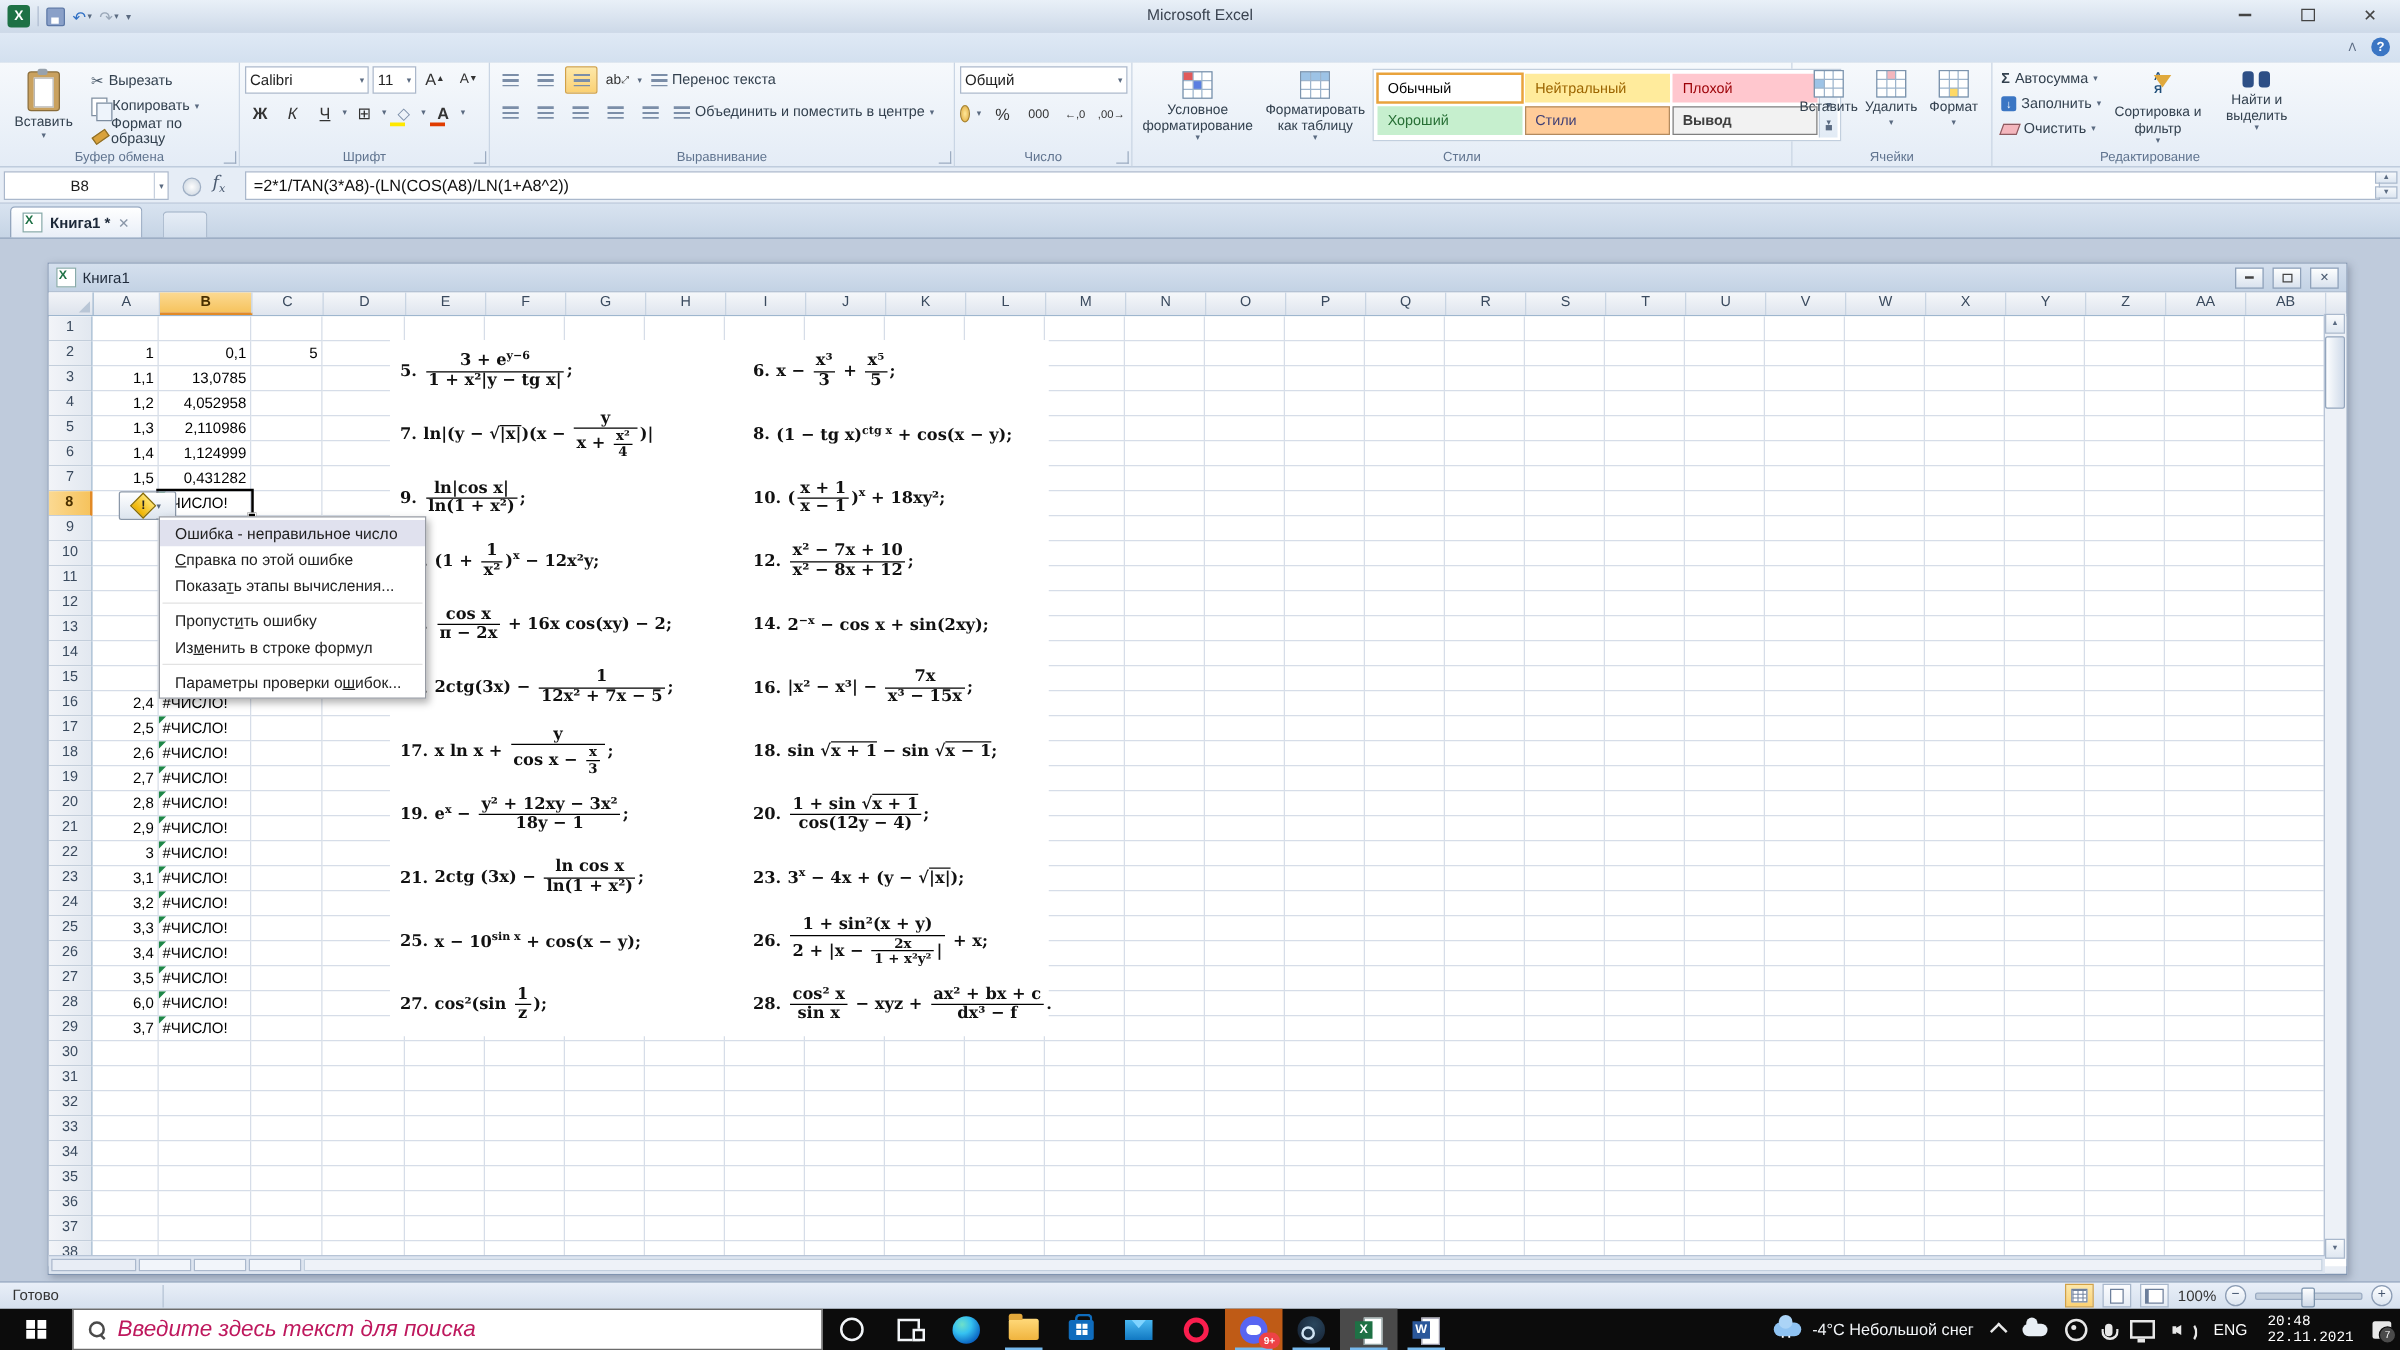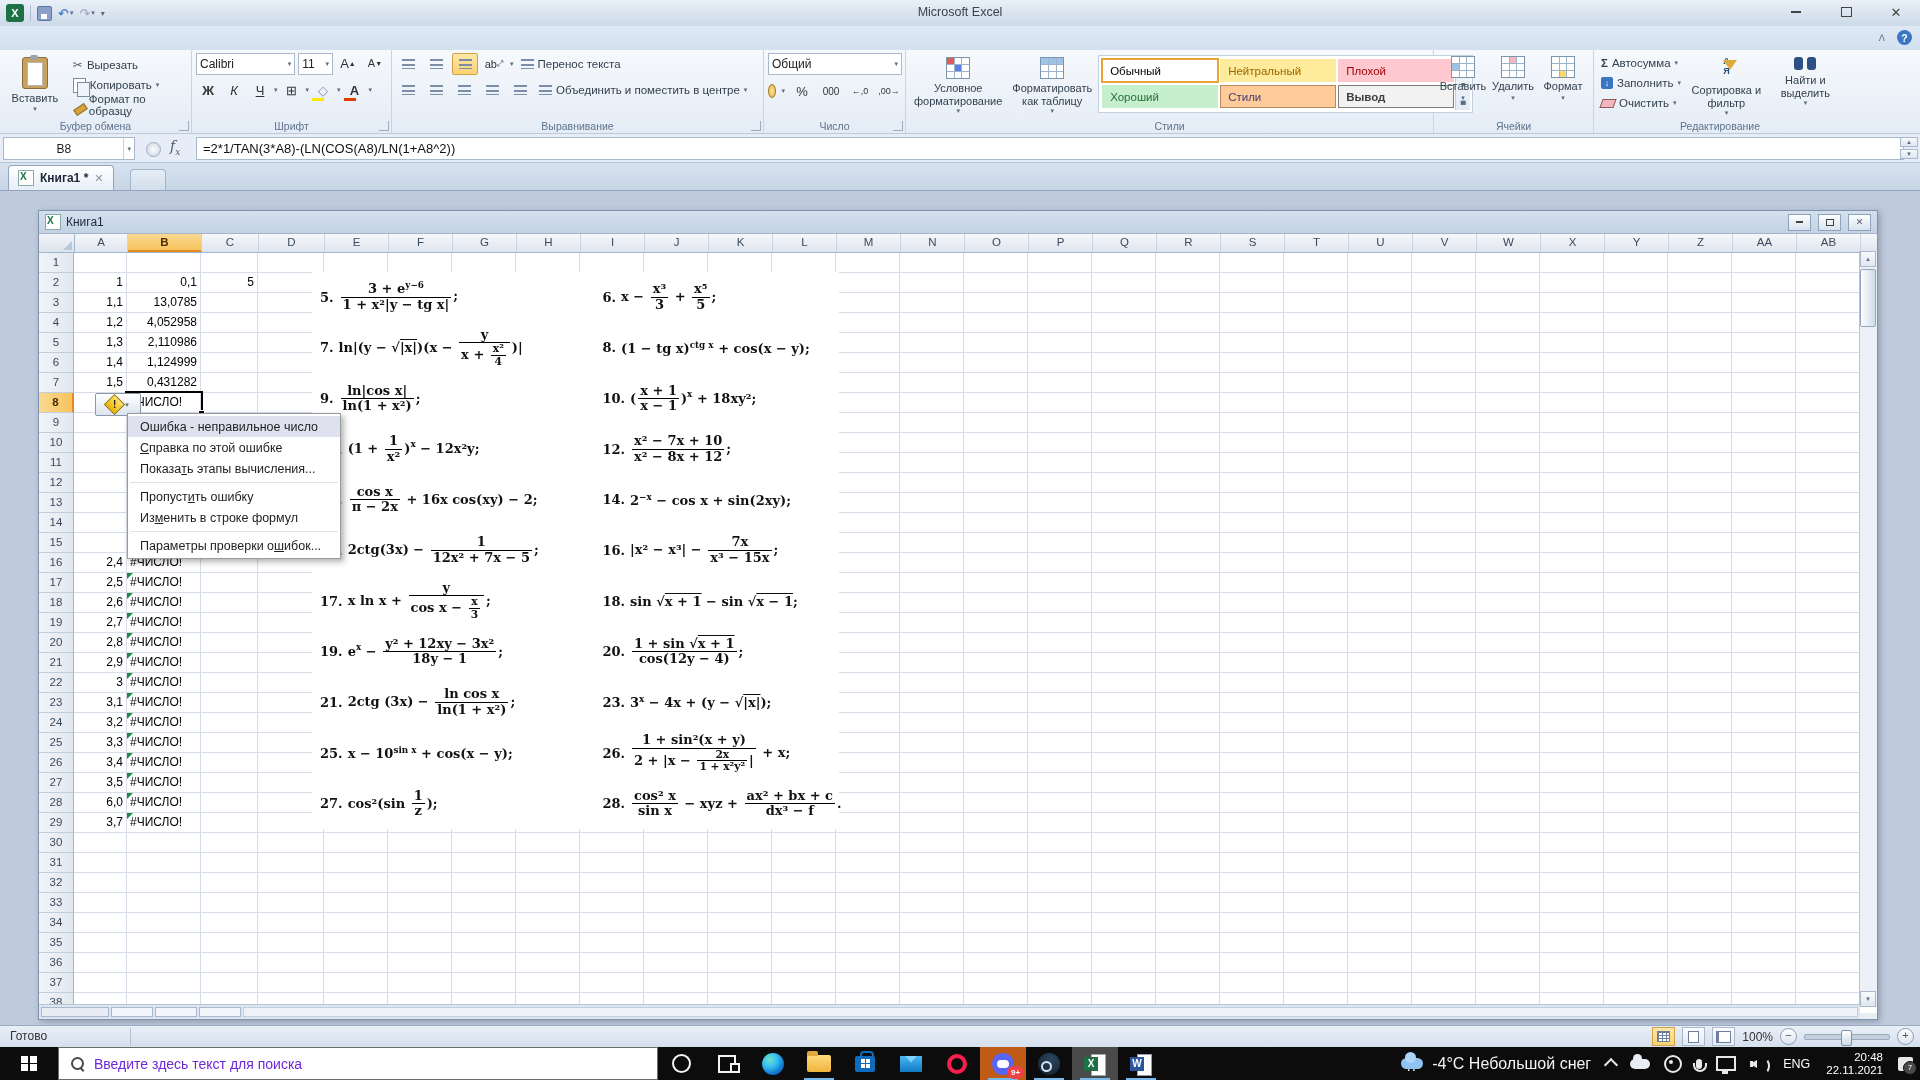--- a/index.html
+++ b/index.html
@@ -208,21 +208,21 @@
   #zthumb{position:absolute;left:36px;top:-5px;width:9px;height:14px;background:linear-gradient(#fdfeff,#cfdae9);
     border:1px solid #7d94ad;border-radius:2px;}
   
   #taskbar{position:absolute;left:0;top:1047px;width:1920px;height:33px;background:#0c0c0c;display:flex;align-items:stretch;}
   #startbtn{width:58px;display:flex;align-items:center;justify-content:center;}
   .winlogo{display:grid;grid-template-columns:7px 7px;grid-template-rows:7px 7px;gap:1.5px;}
   .winlogo span{background:#fff;}
   #searchbox{width:600px;background:#fff;display:flex;align-items:center;gap:10px;padding:0 12px;border:1px solid #6b6b6b;box-sizing:border-box;}
   .magnif{width:9px;height:9px;border:2px solid #4a4a4a;border-radius:50%;position:relative;flex:none;}
   .magnif::after{content:"";position:absolute;left:8px;top:8px;width:2px;height:5px;background:#4a4a4a;transform:rotate(-45deg);}
-  #searchtext{font-size:14px;color:#6d28d9;}
+  #searchtext{font-size:18px;color:#be185d;font-style:italic;}
   .tb-slot{width:46px;display:flex;align-items:center;justify-content:center;position:relative;}
   .tb-slot.run::after{content:"";position:absolute;left:8px;right:8px;bottom:0;height:2px;background:#76b9ed;}
   .tb-slot.active{background:#4a4a4a;}
   .tb-slot.attention{background:#bf5b16;}
   .cortana{width:15px;height:15px;border-radius:50%;border:2px solid #f2f5f8;}
   .taskview{width:14px;height:14px;border:2px solid #f2f5f8;position:relative;}
   .taskview::after{content:"";position:absolute;right:-6px;bottom:-2px;width:6px;height:6px;border:2px solid #f2f5f8;background:#0c0c0c;}
   .edge{width:22px;height:22px;border-radius:50%;background:radial-gradient(circle at 35% 30%,#6ee0c9 0%,#35c1f1 35%,#0b66c3 75%,#114a8b 100%);}
   .folder{width:24px;height:17px;background:linear-gradient(#ffd97a,#f0b43e);border-radius:2px;position:relative;}
   .folder::before{content:"";position:absolute;left:0;top:-4px;width:11px;height:5px;background:#e3a83b;border-radius:2px 2px 0 0;}
@@ -246,36 +246,36 @@
   .wordico{width:22px;height:20px;position:relative;}
   .wordico .sheet{position:absolute;right:0;top:0;width:13px;height:20px;background:#fff;border:1px solid #99a;}
   .wordico .box{position:absolute;left:0;top:3px;width:14px;height:14px;background:#2b579a;color:#fff;
     font-size:10px;font-weight:bold;display:flex;align-items:center;justify-content:center;}
   
   #tray{margin-left:auto;display:flex;align-items:center;color:#fff;}
   .trayitem{display:flex;align-items:center;justify-content:center;padding:0 7px;height:100%;}
   .wcloud{width:22px;height:11px;background:#8fc3f2;border-radius:7px;position:relative;}
   .wcloud::before{content:"";position:absolute;left:4px;top:-6px;width:11px;height:11px;border-radius:50%;background:#abd4f7;}
   .wcloud::after{content:"··";position:absolute;left:6px;top:7px;color:#fff;font-weight:bold;font-size:10px;letter-spacing:2px;}
-  #weathertext{font-size:16px;color:#f2f5f8;padding:0 8px 0 2px;white-space:nowrap;}
+  #weathertext{font-size:13px;color:#f2f5f8;padding:0 8px 0 2px;white-space:nowrap;}
   .tchev{width:8px;height:8px;border-left:2px solid #e8e8e8;border-top:2px solid #e8e8e8;transform:rotate(45deg);margin-top:3px;}
   .odrive{width:20px;height:10px;background:#e8eef4;border-radius:6px;position:relative;}
   .odrive::before{content:"";position:absolute;left:3px;top:-5px;width:9px;height:9px;border-radius:50%;background:#e8eef4;}
   .meetnow{width:14px;height:14px;border-radius:50%;border:2px solid #e8e8e8;position:relative;}
   .meetnow::after{content:"";position:absolute;left:3px;top:3px;width:4px;height:4px;border-radius:50%;background:#e8e8e8;}
   .micico{width:6px;height:10px;background:#e8e8e8;border-radius:3px;position:relative;}
   .micico::after{content:"";position:absolute;left:-3px;top:4px;width:10px;height:7px;border:2px solid #e8e8e8;border-top:none;border-radius:0 0 7px 7px;}
   .monico{width:16px;height:11px;border:2px solid #e8e8e8;position:relative;}
   .monico::after{content:"";position:absolute;left:4px;bottom:-5px;width:6px;height:3px;background:#e8e8e8;}
   .spkico{position:relative;width:18px;height:14px;}
   .spkico .cone{position:absolute;left:0;top:3px;border-top:4px solid transparent;border-bottom:4px solid transparent;border-right:7px solid #e8e8e8;}
   .spkico .box{position:absolute;left:0;top:4px;width:3px;height:6px;background:#e8e8e8;}
   .spkico .wav{position:absolute;left:8px;top:1px;width:8px;height:12px;border:2px solid transparent;border-right-color:#e8e8e8;border-radius:50%;}
   #langtext{font-size:12.5px;padding:0 8px;}
-  #clock{display:flex;flex-direction:column;align-items:flex-end;justify-content:center;font-size:11.5px;line-height:13px;padding:0 8px;}
+  #clock{display:flex;flex-direction:column;justify-content:center;font-size:11.5px;line-height:13px;padding:0 8px;font-family:Liberation Mono, monospace;}
   .notifico{width:15px;height:14px;background:#e8e8e8;border-radius:2px;position:relative;}
   .notifico::after{content:"7";position:absolute;right:-4px;bottom:-4px;width:12px;height:12px;border-radius:50%;
     background:#4a4a4a;color:#fff;font-size:8px;display:flex;align-items:center;justify-content:center;border:1px solid #0c0c0c;}
 </style>
 </head>
 <body>
 
 <div id="screen">
 
   <div id="titlebar">

